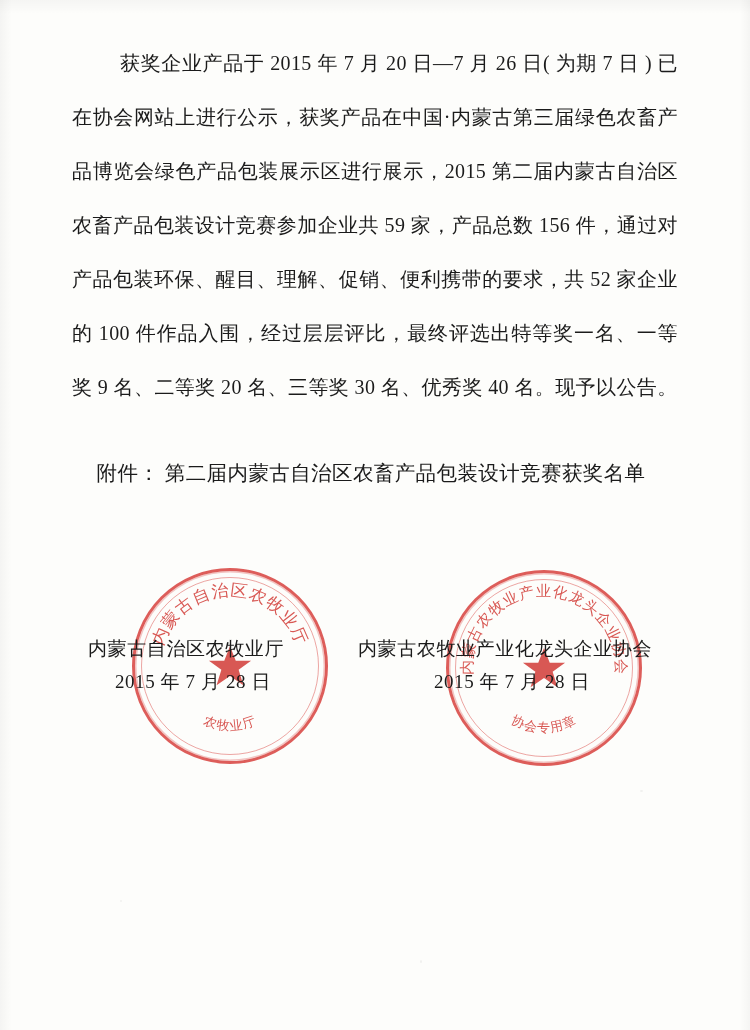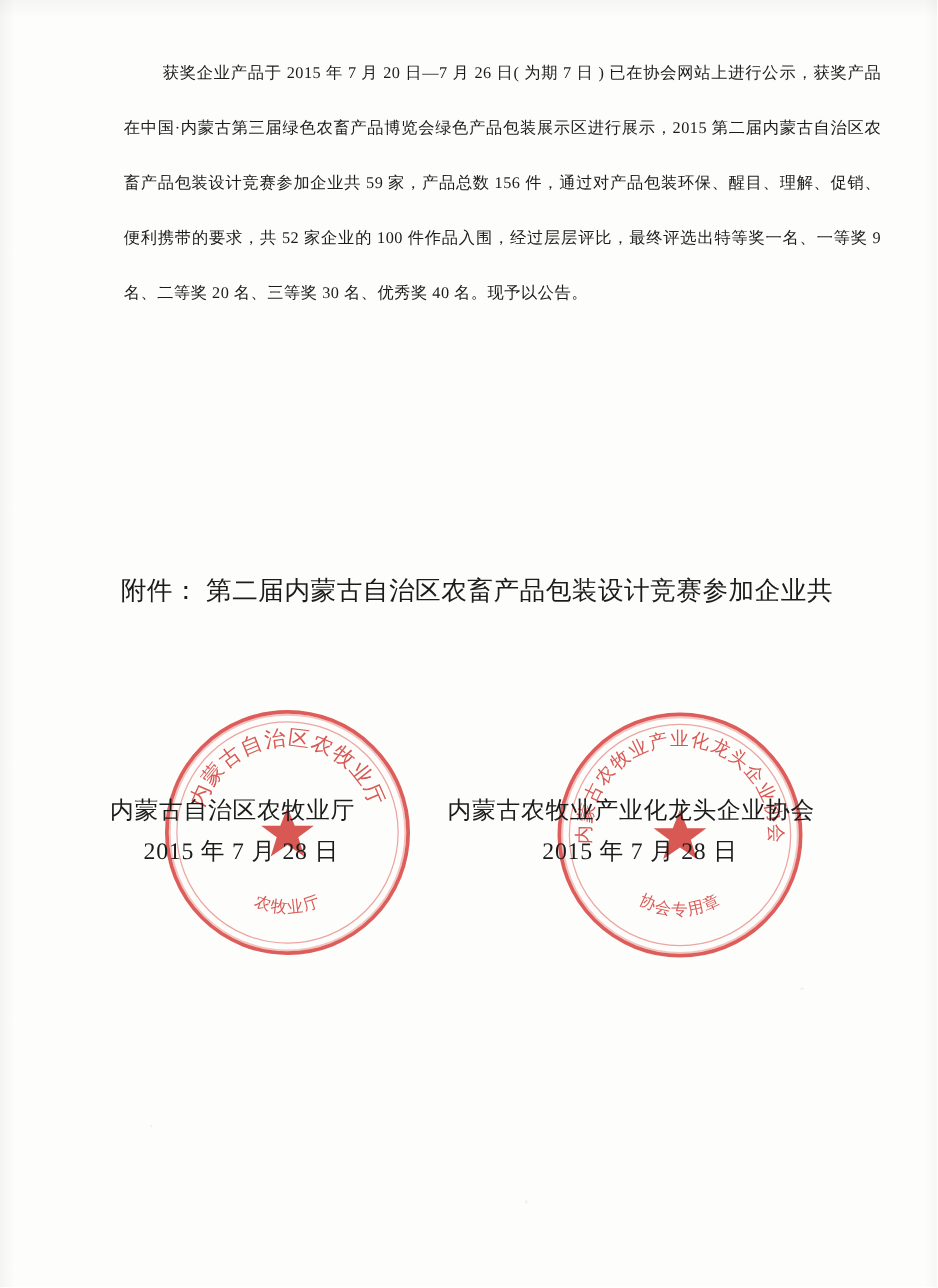--- a/index.html
+++ b/index.html
@@ -31,26 +31,25 @@
       linear-gradient(180deg, rgba(0,0,0,0.03) 0px, rgba(0,0,0,0) 14px),
       linear-gradient(270deg, rgba(0,0,0,0.03) 0px, rgba(0,0,0,0) 10px);
     pointer-events: none;
   }
 
   .body-text {
     position: absolute;
     left: 72px;
     top: 36px;
     width: 606px;
-    font-size: 13px;
-    line-height: 44px;
+    font-size: 20px;
+    line-height: 54px;
     text-align: justify;
     text-justify: inter-ideograph;
     letter-spacing: 0.4px;
-    margin-left: 27px;
   }
   .body-text p {
     margin: 0;
     text-indent: 2.4em;
   }
 
   .attachment {
     position: absolute;
     left: 72px;
     top: 455px;
@@ -140,21 +139,21 @@
 </style>
 </head>
 <body>
 
 <div class="page">
 
   <div class="body-text">
     <p>获奖企业产品于 2015 年 7 月 20 日—7 月 26 日( 为期 7 日 ) 已在协会网站上进行公示，获奖产品在中国·内蒙古第三届绿色农畜产品博览会绿色产品包装展示区进行展示，2015 第二届内蒙古自治区农畜产品包装设计竞赛参加企业共 59 家，产品总数 156 件，通过对产品包装环保、醒目、理解、促销、便利携带的要求，共 52 家企业的 100 件作品入围，经过层层评比，最终评选出特等奖一名、一等奖 9 名、二等奖 20 名、三等奖 30 名、优秀奖 40 名。现予以公告。</p>
   </div>
 
-  <div class="attachment">附件：  第二届内蒙古自治区农畜产品包装设计竞赛参加企业共</div>
+  <div class="attachment">附件：  第二届内蒙古自治区农畜产品包装设计竞赛获奖名单</div>
 
   <div class="sign-area">
 
     <div class="seal" id="seal-left">
       <div class="ring"></div>
       <div class="ring2"></div>
       <svg viewBox="0 0 196 196">
         <defs>
           <path id="arcL" d="M 28,98 A 70,70 0 0 1 168,98"></path>
           <path id="arcLB" d="M 34,98 A 64,64 0 0 0 162,98"></path>

